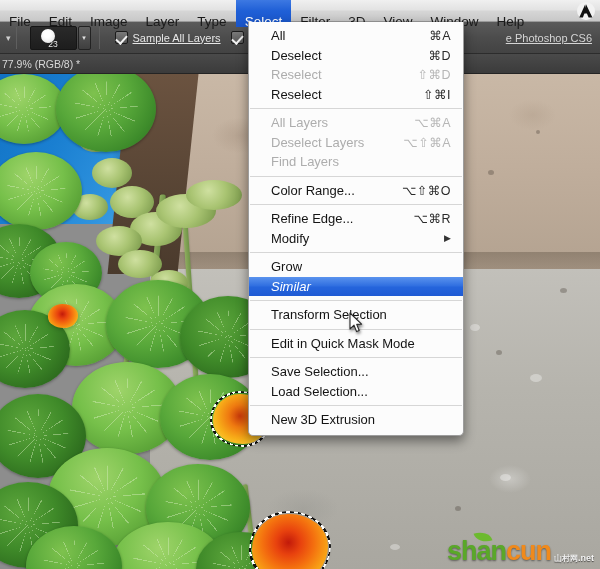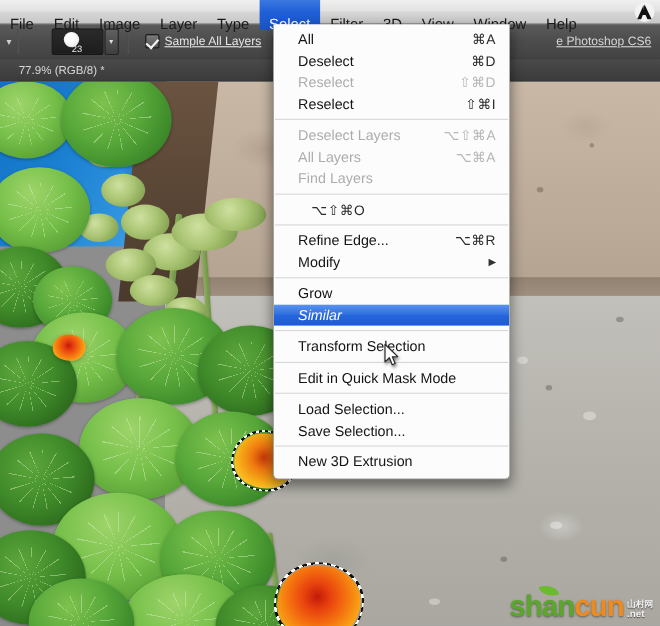--- a/index.html
+++ b/index.html
@@ -35,21 +35,21 @@
   
   #optionsbar{
     position:absolute; left:0; top:22px; width:600px; height:32px;
     background:linear-gradient(to bottom,#5b5b5b 0%,#4c4c4c 50%,#434343 100%);
     border-bottom:1px solid #2c2c2c;
     display:flex; align-items:center; z-index:20;
   }
   .ob-sep{ width:1px; height:22px; background:#303030; border-right:1px solid #5f5f5f; margin:0 5px; }
   .tool-arrow{ color:#cfcfcf; font-size:9px; margin-left:2px; }
   #brush-well{
-    width:34px; height:24px; margin-left:25px;
+    width:34px; height:24px; margin-left:8px;
     background:linear-gradient(to bottom,#2a2a2a,#1d1d1d);
     border:1px solid #151515; border-radius:2px;
     display:flex; align-items:center; justify-content:center;
     position:relative;
     padding-left:45px;
   }
   #brush-dot{
     width:14px; height:14px; border-radius:50%;
     background:radial-gradient(circle at 45% 38%,#ffffff 28%,#f2f2f2 58%,#cfcfcf 100%);
     position:absolute; top:2px; left:10px;
@@ -81,21 +81,21 @@
   .ob-label{ font-size:11px; color:#e6e6e6;text-decoration:underline; }
 
   
   #doctab{
     position:absolute; left:0; top:54px; width:600px; height:20px;
     background:linear-gradient(to bottom,#4a4a4a,#3b3b3b);
     border-bottom:1px solid #242424;
     display:flex; align-items:center; z-index:18;
   }
   #doctab-label{
-    font-size:10.5px; color:#d8d8d8; padding-left:17px;
+    font-size:10.5px; color:#d8d8d8; padding-left:2px;
     white-space:nowrap; overflow:hidden;
   }
 
   
   #canvas-area{
     position:absolute; left:0; top:74px; width:600px; height:495px;
     overflow:hidden; z-index:10; background:#8d8d8d;
   }
   #photo{ position:absolute; inset:0; }
 
@@ -238,21 +238,21 @@
     display:flex; align-items:flex-end; z-index:70;
     font-weight:bold; letter-spacing:-1px;
   }
   #wm-shan{ font-size:27px; color:#5aa829; text-shadow:0 1px 2px rgba(0,0,0,.45); line-height:27px; }
   #wm-cun{ font-size:27px; color:#f08a1c; text-shadow:0 1px 2px rgba(0,0,0,.45); line-height:27px; }
   #wm-leaf{
     position:absolute; left:28px; top:-4px; width:16px; height:12px;
     background:#6cba2e; border-radius:0 100% 0 100%; transform:rotate(-18deg);
   }
   #wm-right{
-    display:flex; flex-direction:column; justify-content:flex-end;
+    display:flex; justify-content:flex-end;
     margin-left:3px; margin-bottom:2px; letter-spacing:0;
   }
   #wm-cn{ font-size:8px; color:#f3f3f3; line-height:9px; text-shadow:0 1px 1px rgba(0,0,0,.6); }
   #wm-net{ font-size:9px; color:#f4f4f4; line-height:9px; text-shadow:0 1px 1px rgba(0,0,0,.6); }
 </style>
 </head>
 <body>
 
 <div id="canvas-area">
   <div id="photo">
@@ -398,35 +398,36 @@
     <span class="key">⇧⌘D</span>
   </div>
   <div class="mi">
     <span class="lbl">Reselect</span>
     <span class="key">⇧⌘I</span>
   </div>
 
   <div class="sep"></div>
 
   <div class="mi disabled">
+    <span class="lbl">All Layers</span>
+    <span class="key">⌥⌘A</span>
+  </div>
+  <div class="mi disabled">
     <span class="lbl">Deselect Layers</span>
     <span class="key">⌥⇧⌘A</span>
   </div>
   <div class="mi disabled">
-    <span class="lbl">All Layers</span>
-    <span class="key">⌥⌘A</span>
-  </div>
-  <div class="mi disabled">
     <span class="lbl">Find Layers</span>
     <span class="key"></span>
   </div>
 
   <div class="sep"></div>
 
   <div class="mi">
+    <span class="lbl">Color Range...</span>
     <span class="key">⌥⇧⌘O</span>
   </div>
 
   <div class="sep"></div>
 
   <div class="mi">
     <span class="lbl">Refine Edge...</span>
     <span class="key">⌥⌘R</span>
   </div>
   <div class="mi">
@@ -455,25 +456,25 @@
   <div class="sep"></div>
 
   <div class="mi">
     <span class="lbl">Edit in Quick Mask Mode</span>
     <span class="key"></span>
   </div>
 
   <div class="sep"></div>
 
   <div class="mi">
+    <span class="lbl">Save Selection...</span>
+    <span class="key"></span>
+  </div>
+  <div class="mi">
     <span class="lbl">Load Selection...</span>
-    <span class="key"></span>
-  </div>
-  <div class="mi">
-    <span class="lbl">Save Selection...</span>
     <span class="key"></span>
   </div>
 
   <div class="sep"></div>
 
   <div class="mi">
     <span class="lbl">New 3D Extrusion</span>
     <span class="key"></span>
   </div>
 </div>

